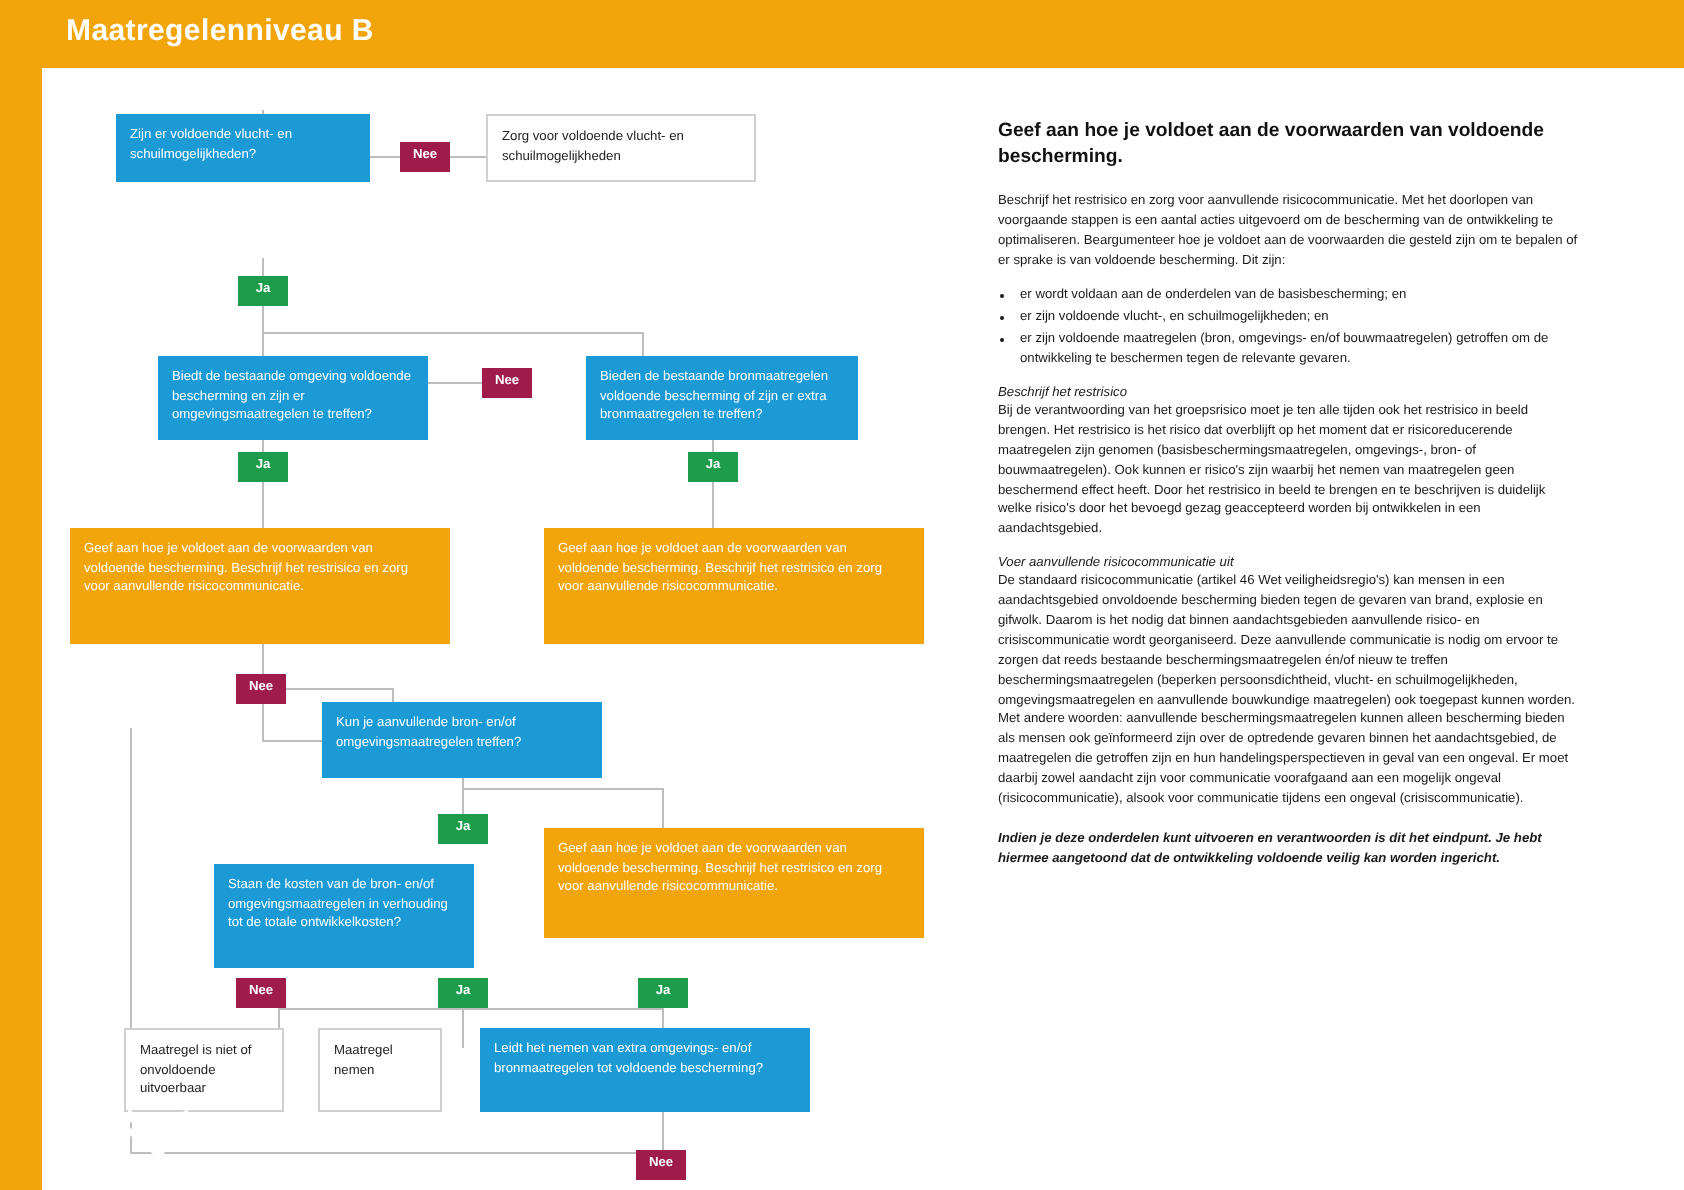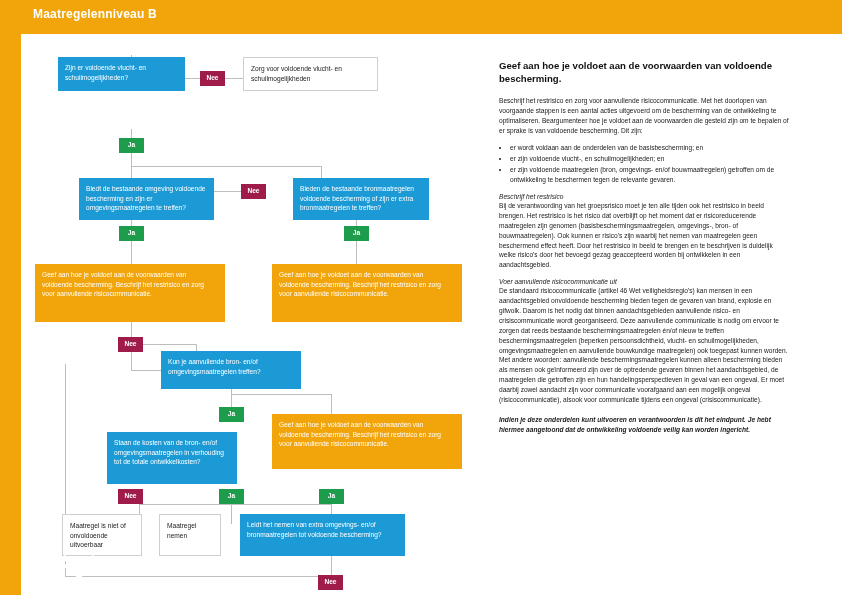--- a/index.html
+++ b/index.html
@@ -25,21 +25,21 @@
     position: absolute;
     left: 0; top: 0;
     width: 842px;
     height: 34px;
     background: #f2a50a;
   }
   #header-title {
     position: absolute;
     left: 33px;
     top: 7px;
-    font-size: 12px;
+    font-size: 15px;
     font-weight: bold;
     color: #ffffff;
     letter-spacing: 0.2px;
   }
   
   #canvas {
     position: absolute;
     left: 21px;
     top: 34px;
     width: 821px;

